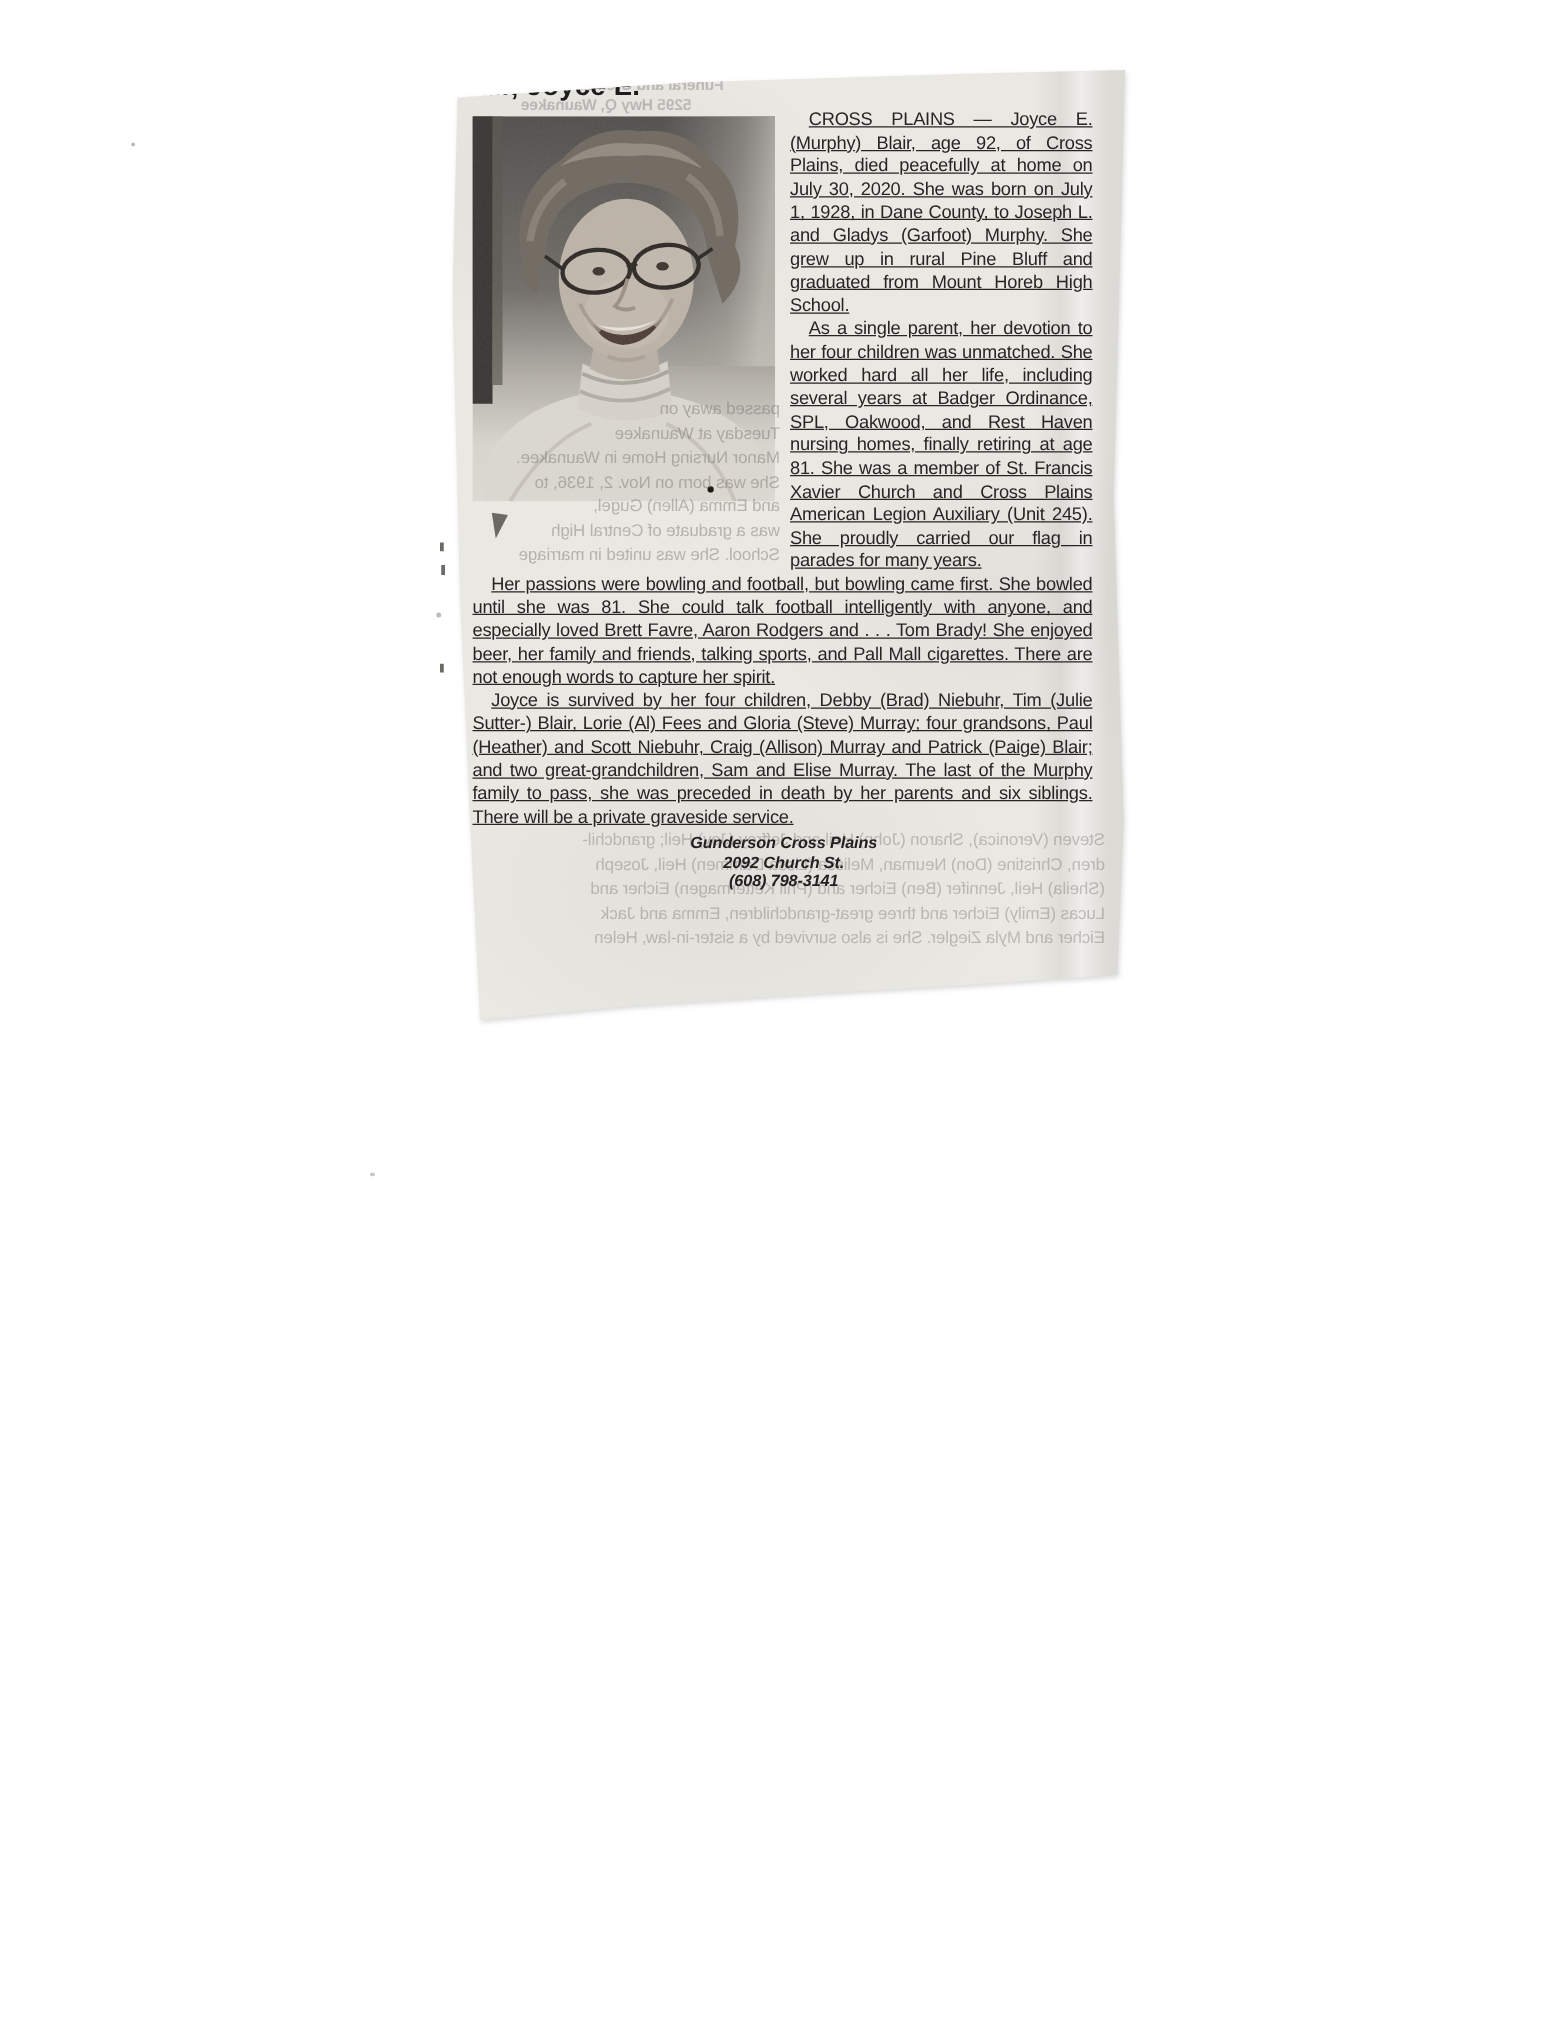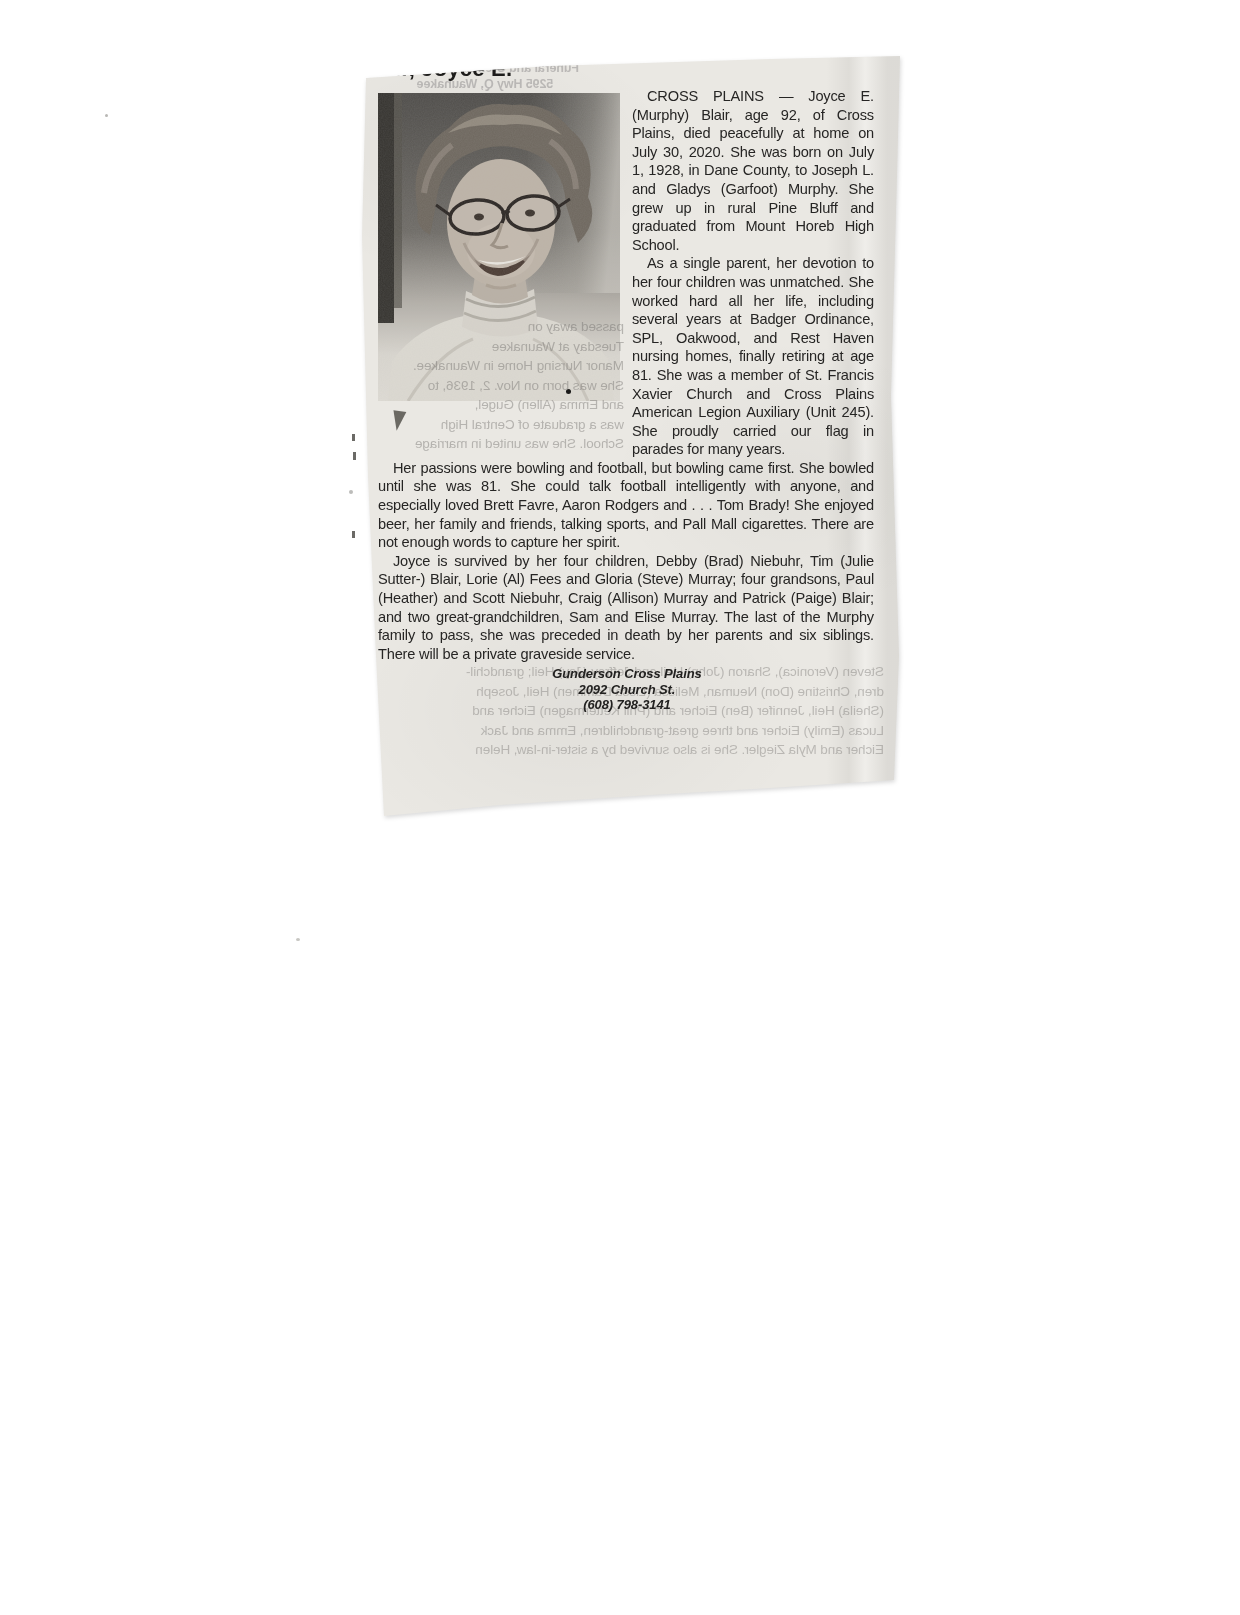--- a/index.html
+++ b/index.html
@@ -38,21 +38,21 @@
   
   .title{
     position:relative;z-index:2;margin:20px 10px 0 10px;text-align:left;
     font-size:22px;font-weight:700;color:#1d1c1b;letter-spacing:0.2px;
   }
   .article-body{
     position:relative;z-index:2;margin-top:5px;padding:0 30px 0 28px;
     font-size:14.6px;line-height:18.6px;letter-spacing:-0.18px;
     color:#262524;text-align:justify;
   }
-  .article-body p{margin:0;text-indent:15px;}
+  .article-body p{margin:0;text-indent:15px;text-decoration:underline;}
   .photo-wrap{
     float:left;width:242px;height:356px;margin:6px 12px 0 0;position:relative;
   }
   .photo-frame{width:242px;height:308px;display:block;}
   .tear-mark{
     position:absolute;left:14px;top:318px;width:0;height:0;
     border-left:6px solid transparent;border-right:7px solid transparent;
     border-top:20px solid #55524c;transform:rotate(8deg);opacity:0.85;
   }
   .speck-dot{position:absolute;left:188px;top:296px;width:5px;height:5px;border-radius:50%;background:#1b1a19;}

